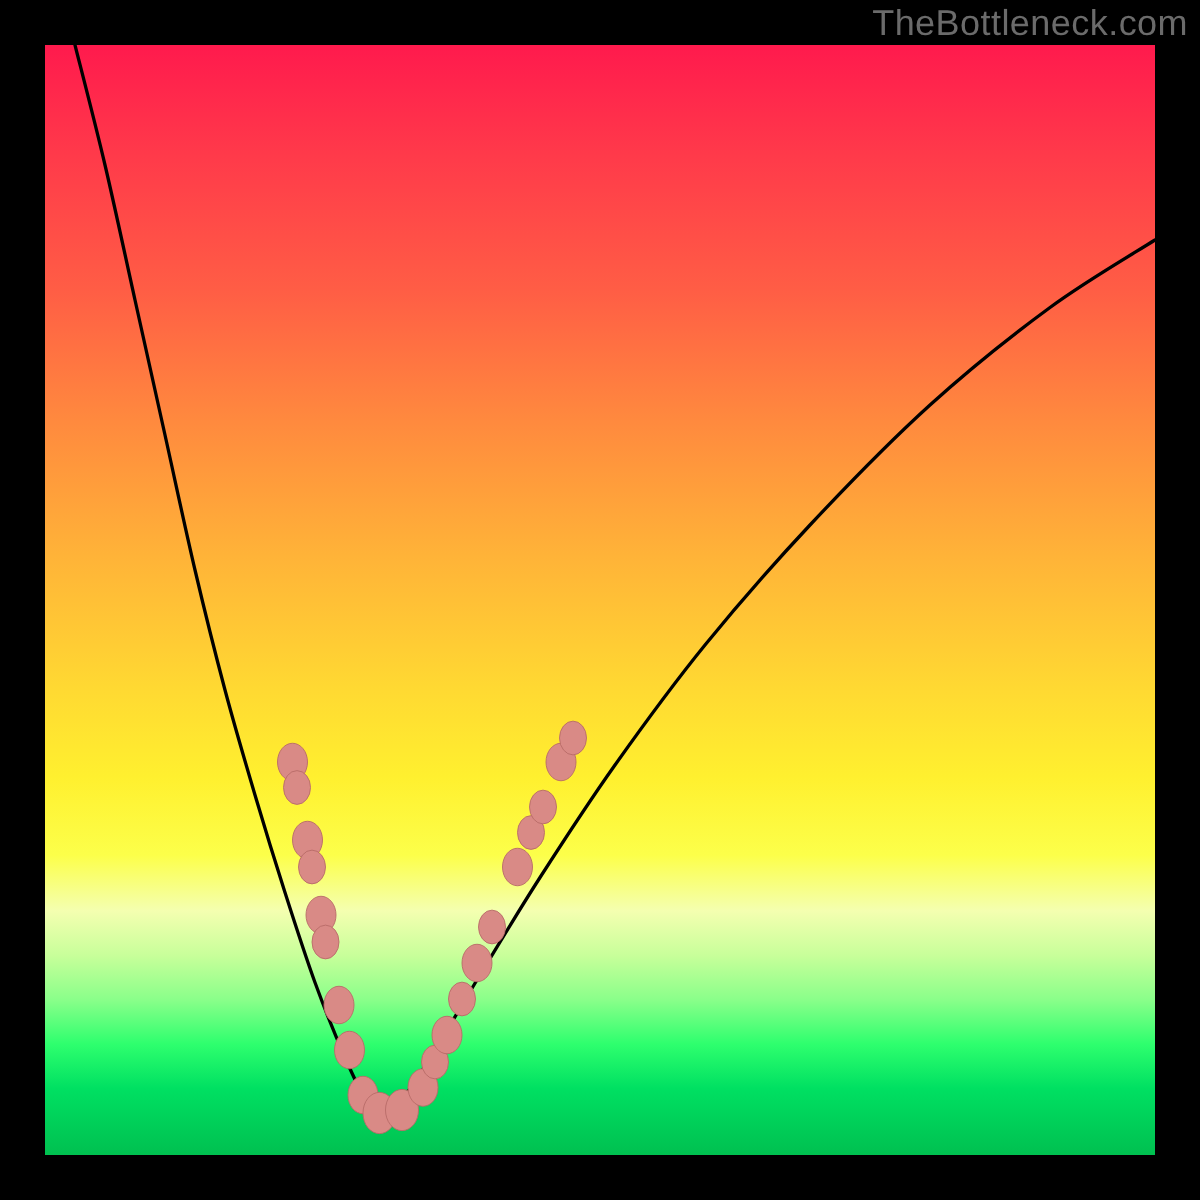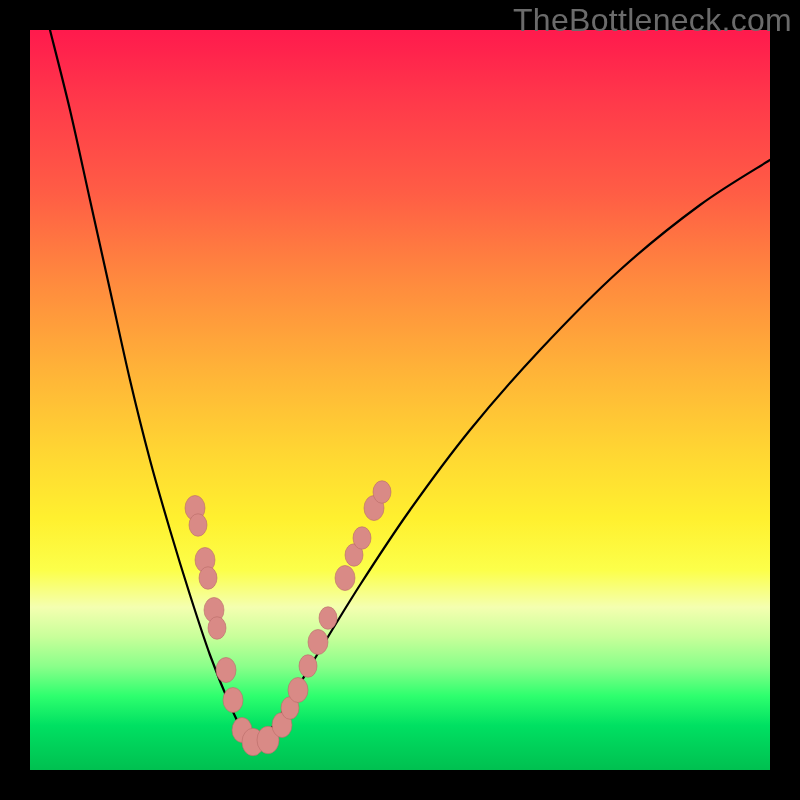--- a/index.html
+++ b/index.html
@@ -44,21 +44,21 @@
       #2eff6e 90%,
       #00e062 94%,
       #00c050 100%
     );
   }
   .watermark {
     position: absolute;
     top: 2px;
     right: 8px;
     color: #6b6b6b;
-    font-size: 32px;
+    font-size: 24px;
     font-weight: 500;
     letter-spacing: 0.3px;
     z-index: 5;
     text-align: right;
   }
   svg.curve {
     position: absolute;
     inset: 0;
   }
 </style>

